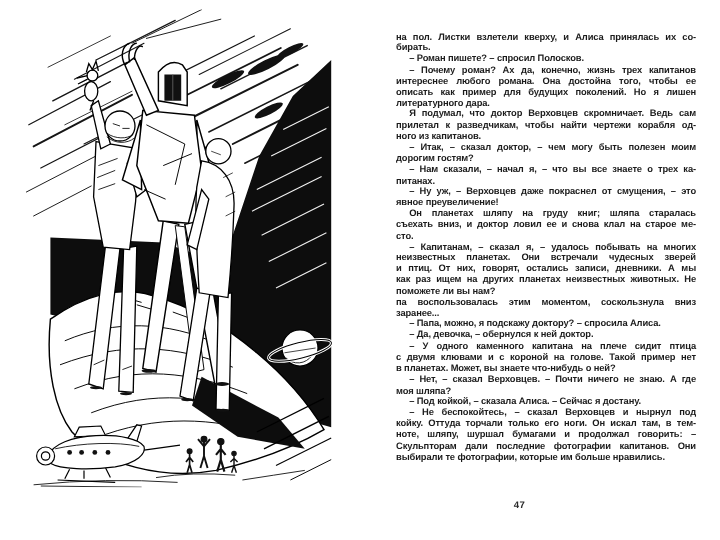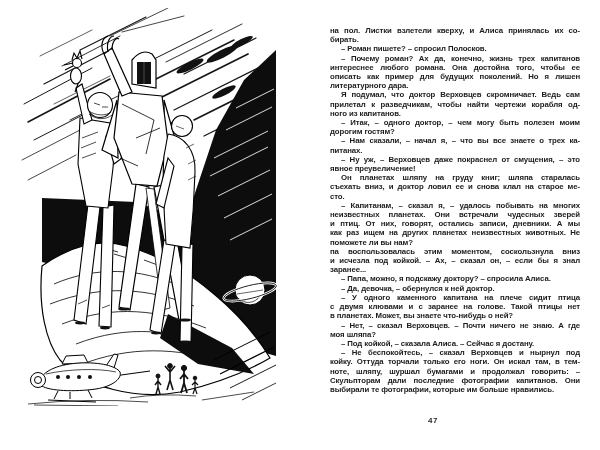--- a/index.html
+++ b/index.html
@@ -215,41 +215,40 @@
     <div class="line">на пол. Листки взлетели кверху, и Алиса принялась их со-</div>
     <div class="line last">бирать.</div>
     <div class="line last indent">– Роман пишете? – спросил Полосков.</div>
     <div class="line indent">– Почему роман? Ах да, конечно, жизнь трех капитанов</div>
     <div class="line">интереснее любого романа. Она достойна того, чтобы ее</div>
     <div class="line">описать как пример для будущих поколений. Но я лишен</div>
     <div class="line last">литературного дара.</div>
     <div class="line indent">Я подумал, что доктор Верховцев скромничает. Ведь сам</div>
     <div class="line">прилетал к разведчикам, чтобы найти чертежи корабля од-</div>
     <div class="line last">ного из капитанов.</div>
-    <div class="line indent">– Итак, – одного доктор, – чем могу быть полезен моим</div>
+    <div class="line indent">– Итак, – сказал доктор, – чем могу быть полезен моим</div>
     <div class="line last">дорогим гостям?</div>
     <div class="line indent">– Нам сказали, – начал я, – что вы все знаете о трех ка-</div>
     <div class="line last">питанах.</div>
     <div class="line indent">– Ну уж, – Верховцев даже покраснел от смущения, – это</div>
     <div class="line last">явное преувеличение!</div>
     <div class="line indent">Он планетах шляпу на груду книг; шляпа старалась</div>
     <div class="line">съехать вниз, и доктор ловил ее и снова клал на старое ме-</div>
     <div class="line last">сто.</div>
     <div class="line indent">– Капитанам, – сказал я, – удалось побывать на многих</div>
     <div class="line">неизвестных планетах. Они встречали чудесных зверей</div>
     <div class="line">и птиц. От них, говорят, остались записи, дневники. А мы</div>
     <div class="line">как раз ищем на других планетах неизвестных животных. Не</div>
     <div class="line last">поможете ли вы нам?</div>
     <div class="line">па воспользовалась этим моментом, соскользнула вниз</div>
-    <div class="line">и исчезла под койкой. – Ах, – сказал он, – если бы я знал</div>
     <div class="line last">заранее...</div>
     <div class="line last indent">– Папа, можно, я подскажу доктору? – спросила Алиса.</div>
     <div class="line last indent">– Да, девочка, – обернулся к ней доктор.</div>
     <div class="line indent">– У одного каменного капитана на плече сидит птица</div>
-    <div class="line">с двумя клювами и с заранее на голове. Такой птицы нет</div>
+    <div class="line">с двумя клювами и с короной на голове. Такой пример нет</div>
     <div class="line last">в планетах. Может, вы знаете что-нибудь о ней?</div>
     <div class="line indent">– Нет, – сказал Верховцев. – Почти ничего не знаю. А где</div>
     <div class="line last">моя шляпа?</div>
     <div class="line last indent">– Под койкой, – сказала Алиса. – Сейчас я достану.</div>
     <div class="line indent">– Не беспокойтесь, – сказал Верховцев и нырнул под</div>
     <div class="line">койку. Оттуда торчали только его ноги. Он искал там, в тем-</div>
     <div class="line">ноте, шляпу, шуршал бумагами и продолжал говорить: –</div>
     <div class="line">Скульпторам дали последние фотографии капитанов. Они</div>
     <div class="line last">выбирали те фотографии, которые им больше нравились.</div>
   </div>

